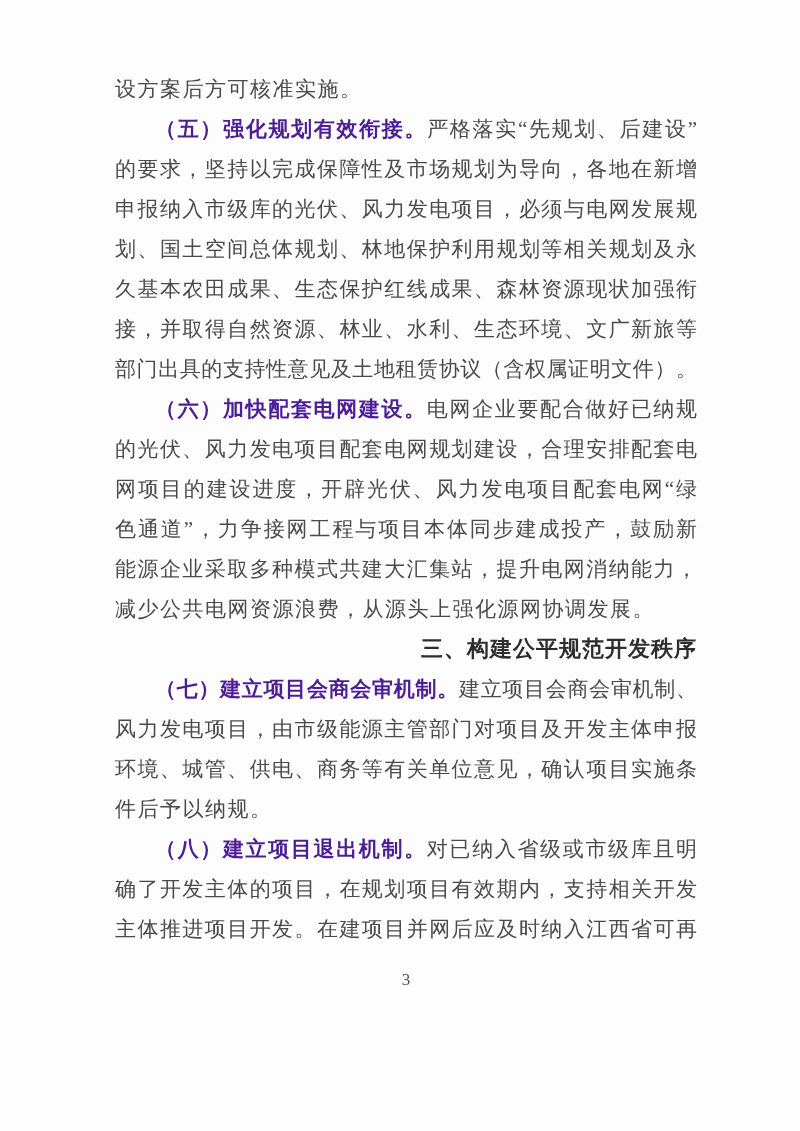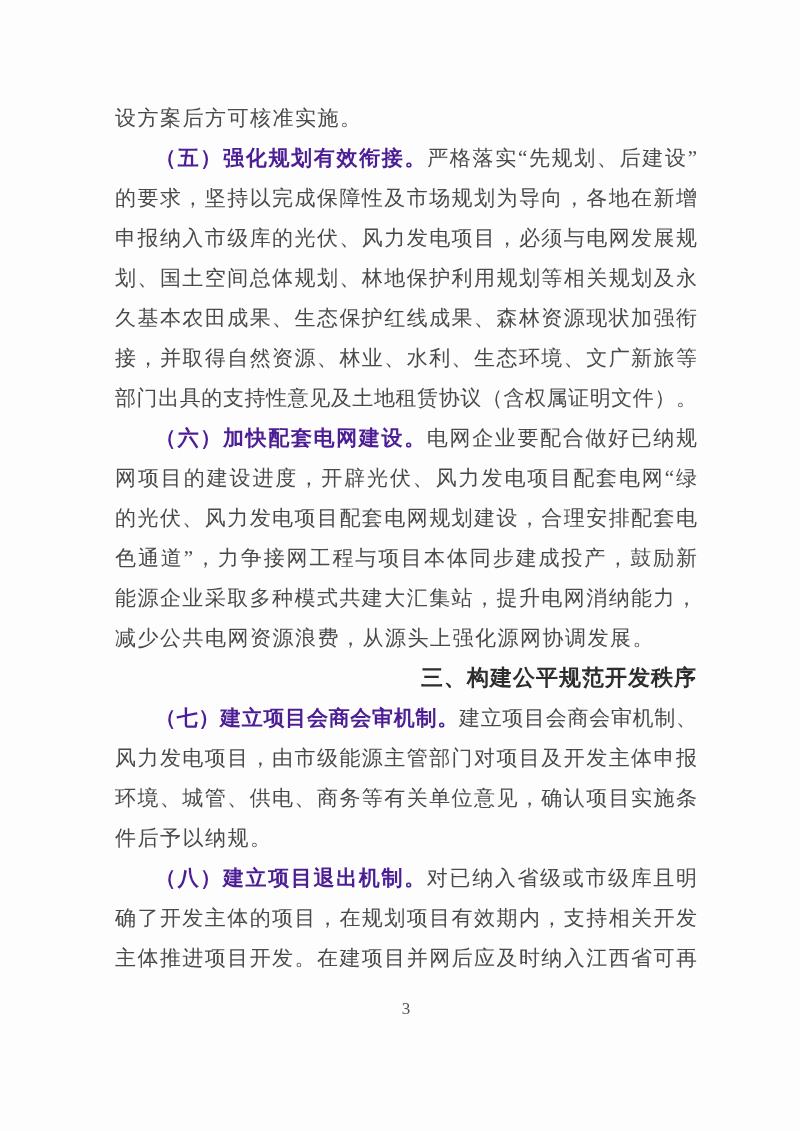--- a/index.html
+++ b/index.html
@@ -13,21 +13,21 @@
     height: 1131px;
     margin: 0 auto;
     background: #fdfdfd;
     font-family: "Liberation Serif", "DejaVu Serif", serif;
     color: #474747;
     overflow: hidden;
   }
   .content {
     box-sizing: border-box;
     width: 800px;
-    padding: 98px 103px 0 115px;
+    padding: 69px 103px 0 115px;
   }
   .line {
     height: 40px;
     line-height: 40px;
     font-size: 21px;
     text-align: justify;
     text-align-last: justify;
     text-justify: inter-character;
     white-space: nowrap;
     color: #4a4a4a;
@@ -76,22 +76,22 @@
 
     <div class="line">的要求，坚持以完成保障性及市场规划为导向，各地在新增</div>
     <div class="line">申报纳入市级库的光伏、风力发电项目，必须与电网发展规</div>
     <div class="line">划、国土空间总体规划、林地保护利用规划等相关规划及永</div>
     <div class="line">久基本农田成果、生态保护红线成果、森林资源现状加强衔</div>
     <div class="line">接，并取得自然资源、林业、水利、生态环境、文广新旅等</div>
     <div class="line">部门出具的支持性意见及土地租赁协议（含权属证明文件）。</div>
 
     <div class="line indent"><span class="lead">（六）加快配套电网建设。</span><span>电网企业要配合做好已纳规</span></div>
 
+    <div class="line">的光伏、风力发电项目配套电网规划建设，合理安排配套电</div>
     <div class="line">网项目的建设进度，开辟光伏、风力发电项目配套电网“绿</div>
-    <div class="line">的光伏、风力发电项目配套电网规划建设，合理安排配套电</div>
     <div class="line">色通道”，力争接网工程与项目本体同步建成投产，鼓励新</div>
     <div class="line">能源企业采取多种模式共建大汇集站，提升电网消纳能力，</div>
     <div class="line last-left">减少公共电网资源浪费，从源头上强化源网协调发展。</div>
 
     <div class="heading">三、构建公平规范开发秩序</div>
 
     <div class="line indent"><span class="lead">（七）建立项目会商会审机制。</span><span>建立项目会商会审机制、</span></div>
 
     <div class="line">风力发电项目，由市级能源主管部门对项目及开发主体申报</div>
     <div class="line">环境、城管、供电、商务等有关单位意见，确认项目实施条</div>

